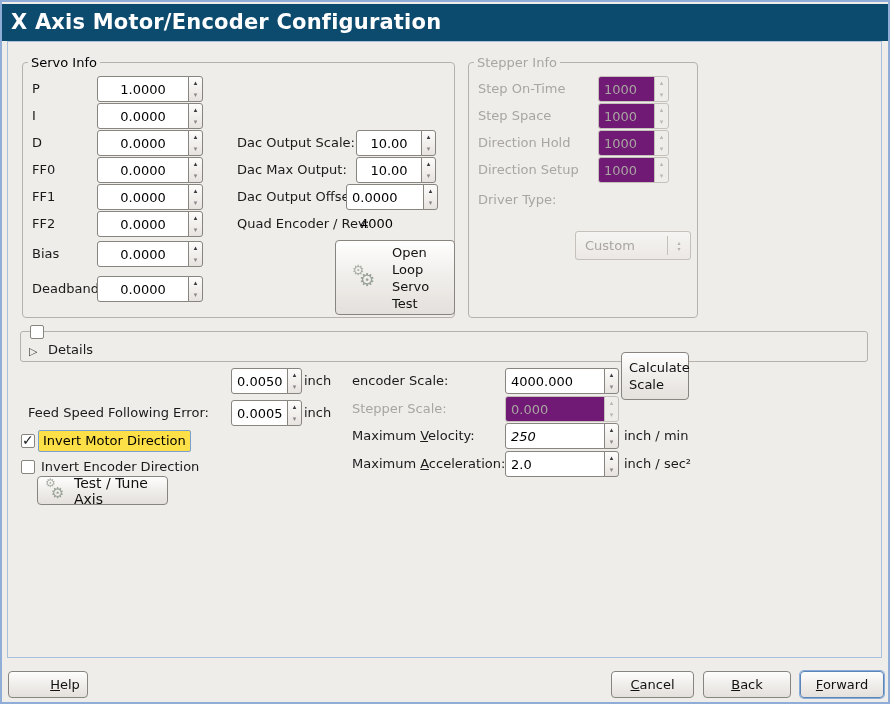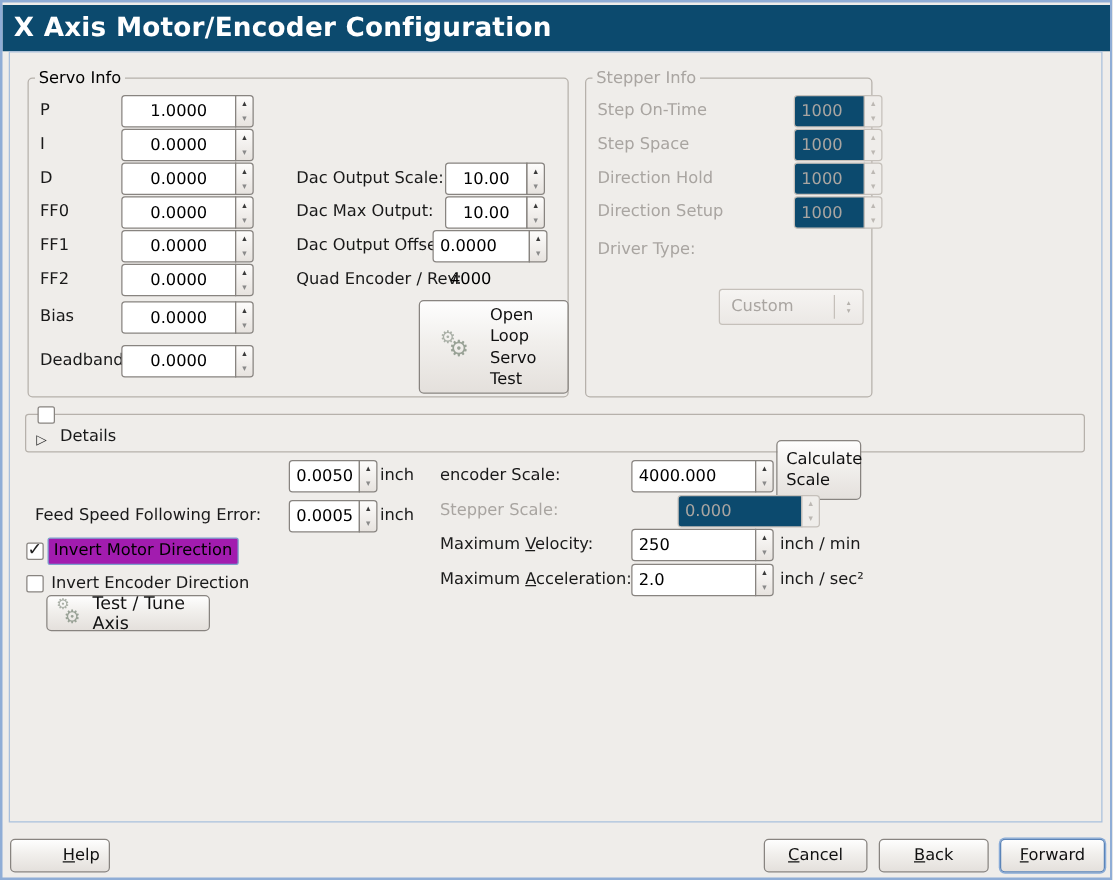--- a/index.html
+++ b/index.html
@@ -17,31 +17,31 @@
   .frame { position:absolute; border:1px solid #b6b1ab; border-radius:4px; }
   .frame-label { position:absolute; font-size:13px; background:#efedea; padding:0 3px; line-height:15px; white-space:nowrap; z-index:3; }
   .frame-label.dis { color:#a9a5a1; }
 
   .spin { position:absolute; display:flex; height:26px; z-index:2; }
   .spin .entry { height:26px; background:#ffffff; border:1px solid #888480; border-radius:3px 0 0 3px; font-size:13px; color:#000; display:flex; align-items:center; padding:0 5px; overflow:hidden; }
   .spin.center .entry { justify-content:center; }
   .spin .btns { width:15px; height:26px; margin-left:-1px; border:1px solid #888480; border-radius:0 3px 3px 0; background:linear-gradient(#fdfcfb,#e7e3df); display:flex; flex-direction:column; }
   .arr { flex:1; display:flex; align-items:center; justify-content:center; font-size:7px; line-height:7px; color:#3a3a3a; }
   .arr.dn { color:#8a8a8a; }
-  .spin.disabled .entry { background:#0c4a6e; color:#a9a5a1; border-color:#c5c0ba;margin-left:37px; }
+  .spin.disabled .entry { background:#701a75; color:#a9a5a1; border-color:#c5c0ba; }
   .spin.disabled .btns { border-color:#c5c0ba; background:#efedea; }
   .spin.disabled .arr { color:#bcb8b3; }
 
   .btn { position:absolute; background:linear-gradient(#fefefe 0%, #f1efec 45%, #e4e0dc 100%); border:1px solid #888480; border-radius:4px; font-size:13px; color:#111; display:flex; align-items:center; justify-content:center; z-index:2; }
   .btn.focus { border:1px solid #5b84b8; box-shadow:0 0 0 1px #88abd8; }
 
   .checkbox { position:absolute; width:14px; height:14px; background:#ffffff; border:1px solid #888480; border-radius:2px; z-index:3; }
   .checkbox .check { position:absolute; left:0px; top:-3px; font-size:14px; font-weight:bold; color:#222; }
 
-  .chip { position:absolute; height:22px; background:#a21caf; border:1px solid #7b9fcc; border-radius:2px; font-size:13px; line-height:20px; padding:0 4px; z-index:2; white-space:nowrap; }
+  .chip { position:absolute; height:22px; background:#fde047; border:1px solid #7b9fcc; border-radius:2px; font-size:13px; line-height:20px; padding:0 4px; z-index:2; white-space:nowrap; }
 
   .combo { position:absolute; border:1px solid #c5c0ba; border-radius:3px; background:linear-gradient(#f6f4f2,#ebe8e5); display:flex; align-items:center; font-size:13px; color:#a9a5a1; z-index:2; }
   .combo .txt { flex:1; padding-left:9px; }
   .combo .sep { width:1px; align-self:stretch; margin:4px 0; background:#c5c0ba; }
   .combo .chev { width:22px; display:flex; flex-direction:column; align-items:center; justify-content:center; font-size:6px; line-height:6px; color:#b5b1ac; }
 
   .gears { position:relative; width:32px; height:32px; flex:0 0 auto; }
   .gears .g1 { position:absolute; left:2px; top:0px; font-size:14px; color:#aab0a7; }
   .gears .g2 { position:absolute; left:9px; top:9px; font-size:18px; color:#99a296; }
   .gears.small { width:28px; height:26px; }
@@ -263,21 +263,21 @@
   <div class="lbl dis" style="left:352px; top:396px;">Stepper Scale:</div>
   <div class="spin disabled" style="left:505px; top:396px;">
     <div class="entry" style="width:100px;">0.000</div>
     <div class="btns">
         <div class="arr up">▴</div>
         <div class="arr dn">▾</div>
       </div>
   </div>
 
   <div class="lbl" style="left:352px; top:423px;"><span>Maximum </span><span class="mn">V</span><span>elocity:</span></div>
-  <div class="spin" style="left:505px; top:423px;">
+  <div class="spin" style="left:505px; top:423px;font-style:italic;">
     <div class="entry" style="width:100px;">250</div>
     <div class="btns">
         <div class="arr up">▴</div>
         <div class="arr dn">▾</div>
       </div>
   </div>
   <div class="lbl" style="left:624px; top:423px;">inch / min</div>
 
   <div class="lbl" style="left:352px; top:451px;"><span>Maximum </span><span class="mn">A</span><span>cceleration:</span></div>
   <div class="spin" style="left:505px; top:451px;">

